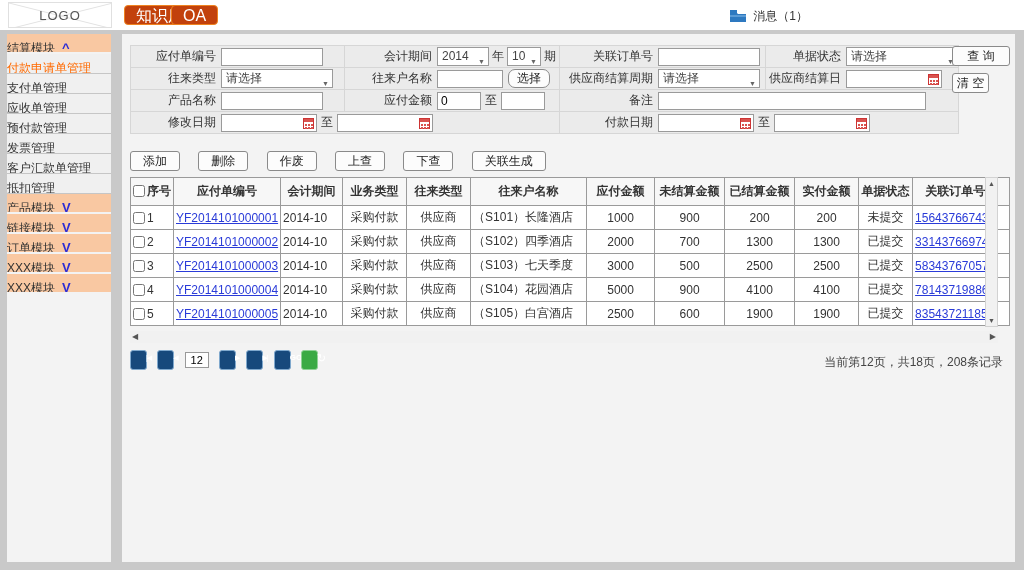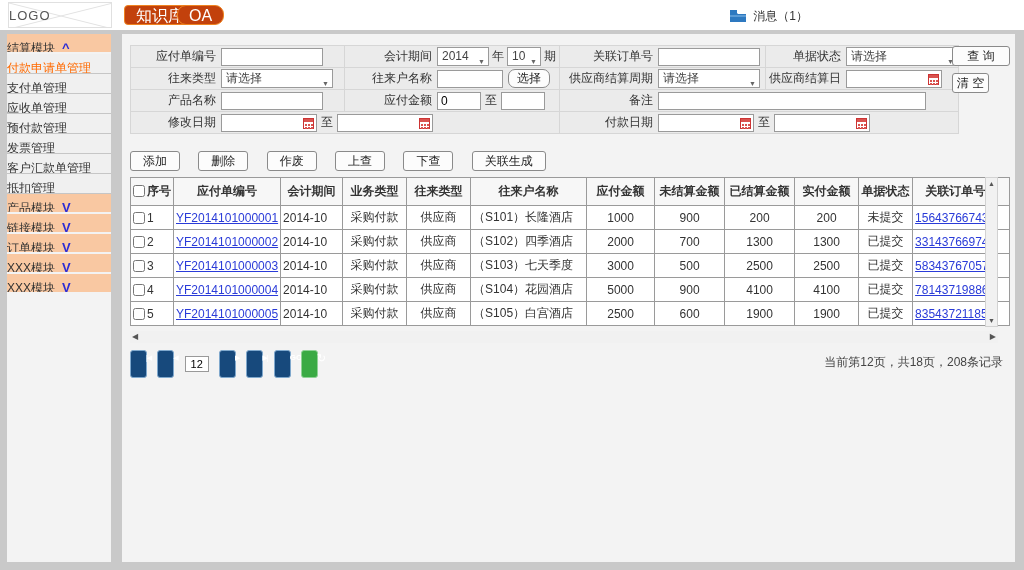--- a/index.html
+++ b/index.html
@@ -6,24 +6,24 @@
   html,body { width:1024px; height:570px; }
   body {
     background:#c9c9c9;
     font-family:"Liberation Sans","DejaVu Sans",sans-serif;
     font-size:12px; color:#333; position:relative; overflow:hidden;
   }
   
   .topbar { position:absolute; left:0; top:0; width:1024px; height:30px; background:#ffffff; }
   .logo-box { position:absolute; left:8px; top:2px; width:104px; height:26px; border:1px solid #e0e0e0; background:#fff; overflow:hidden; }
   .logo-box svg { position:absolute; left:0; top:0; }
-  .logo-text { position:absolute; left:0; top:0; width:100%; height:100%; line-height:26px; color:#555; font-size:13px; letter-spacing:1px; }
+  .logo-text { position:absolute; left:0; top:0; width:100%; height:100%; text-align:center; line-height:26px; color:#555; font-size:13px; letter-spacing:1px; }
   .nav-btn { position:absolute; top:5px; height:20px; line-height:20px; padding:0 11px; background:#c2410c; border:1px solid #ef831f; border-radius:4px; color:#fff; font-size:16px; text-align:center; cursor:pointer; }
   .kb-btn { left:124px; }
-  .oa-btn { left:177px;border-radius:9px; }
+  .oa-btn { left:171px; }
   .messages { position:absolute; left:730px; top:8px; cursor:pointer; color:#333; }
   .messages svg { vertical-align:-2px; margin-right:4px; }
   .welcome { position:absolute; right:8px; top:1px; text-align:right; line-height:14px; white-space:nowrap; }
   .w-prefix { color:#333; }
   .green { color:#009933; }
   .w-link { color:#009933; cursor:pointer; }
   .login-line { font-size:11px; color:#555; }
   .login-line .gap { margin-left:14px; }
   
   .sidebar { position:absolute; left:7px; top:34px; width:104px; height:528px; background:#f3f3f3; }
@@ -67,21 +67,21 @@
   .lnk { color:#2a3bd8; text-decoration:underline; cursor:pointer; }
   .cbx { width:12px; height:12px; vertical-align:-2px; margin-right:2px; cursor:pointer; }
   .vscroll { position:absolute; left:863px; top:143px; width:13px; height:150px; background:#f1f1f1; border:1px solid #d2d2d2; }
   .vs-up, .vs-down { position:absolute; left:0; width:100%; text-align:center; font-size:7px; color:#555; cursor:pointer; }
   .vs-up { top:2px; } .vs-down { bottom:2px; }
   .hscroll { position:absolute; left:8px; top:297px; width:868px; height:12px; background:#f1f1f1; }
   .hs-left, .hs-right { position:absolute; top:1px; font-size:8px; color:#555; cursor:pointer; }
   .hs-left { left:2px; } .hs-right { right:2px; }
   
   .pager { position:absolute; left:8px; top:316px; white-space:nowrap; }
-  .pgbtn { display:inline-block; width:16px; height:28px; line-height:14px; background:#17497c; border:1px solid #7fa8cd; border-radius:3px; color:#fff; font-size:7px; text-align:center; vertical-align:middle; margin-right:7px; cursor:pointer; letter-spacing:-1px;padding-left:15px; }
+  .pgbtn { display:inline-block; width:16px; height:20px; line-height:14px; background:#17497c; border:1px solid #7fa8cd; border-radius:3px; color:#fff; font-size:7px; text-align:center; vertical-align:middle; margin-right:7px; cursor:pointer; letter-spacing:-1px;padding-left:15px; }
   .pgbtn.go { font-size:8px; font-weight:bold; letter-spacing:0; }
   .pgbtn.refresh { background:#3aaa44; border-color:#8fd296; font-size:11px; line-height:15px; letter-spacing:0; }
   .pg-input { width:24px; height:16px; border:1px solid #999; text-align:center; font-size:11px; vertical-align:middle; margin-right:7px; font-family:inherit; }
   .summary { position:absolute; right:12px; top:320px; color:#444; }
 </style>
 </head>
 <body>
 
 <div class="topbar">
   <div class="logo-box">

